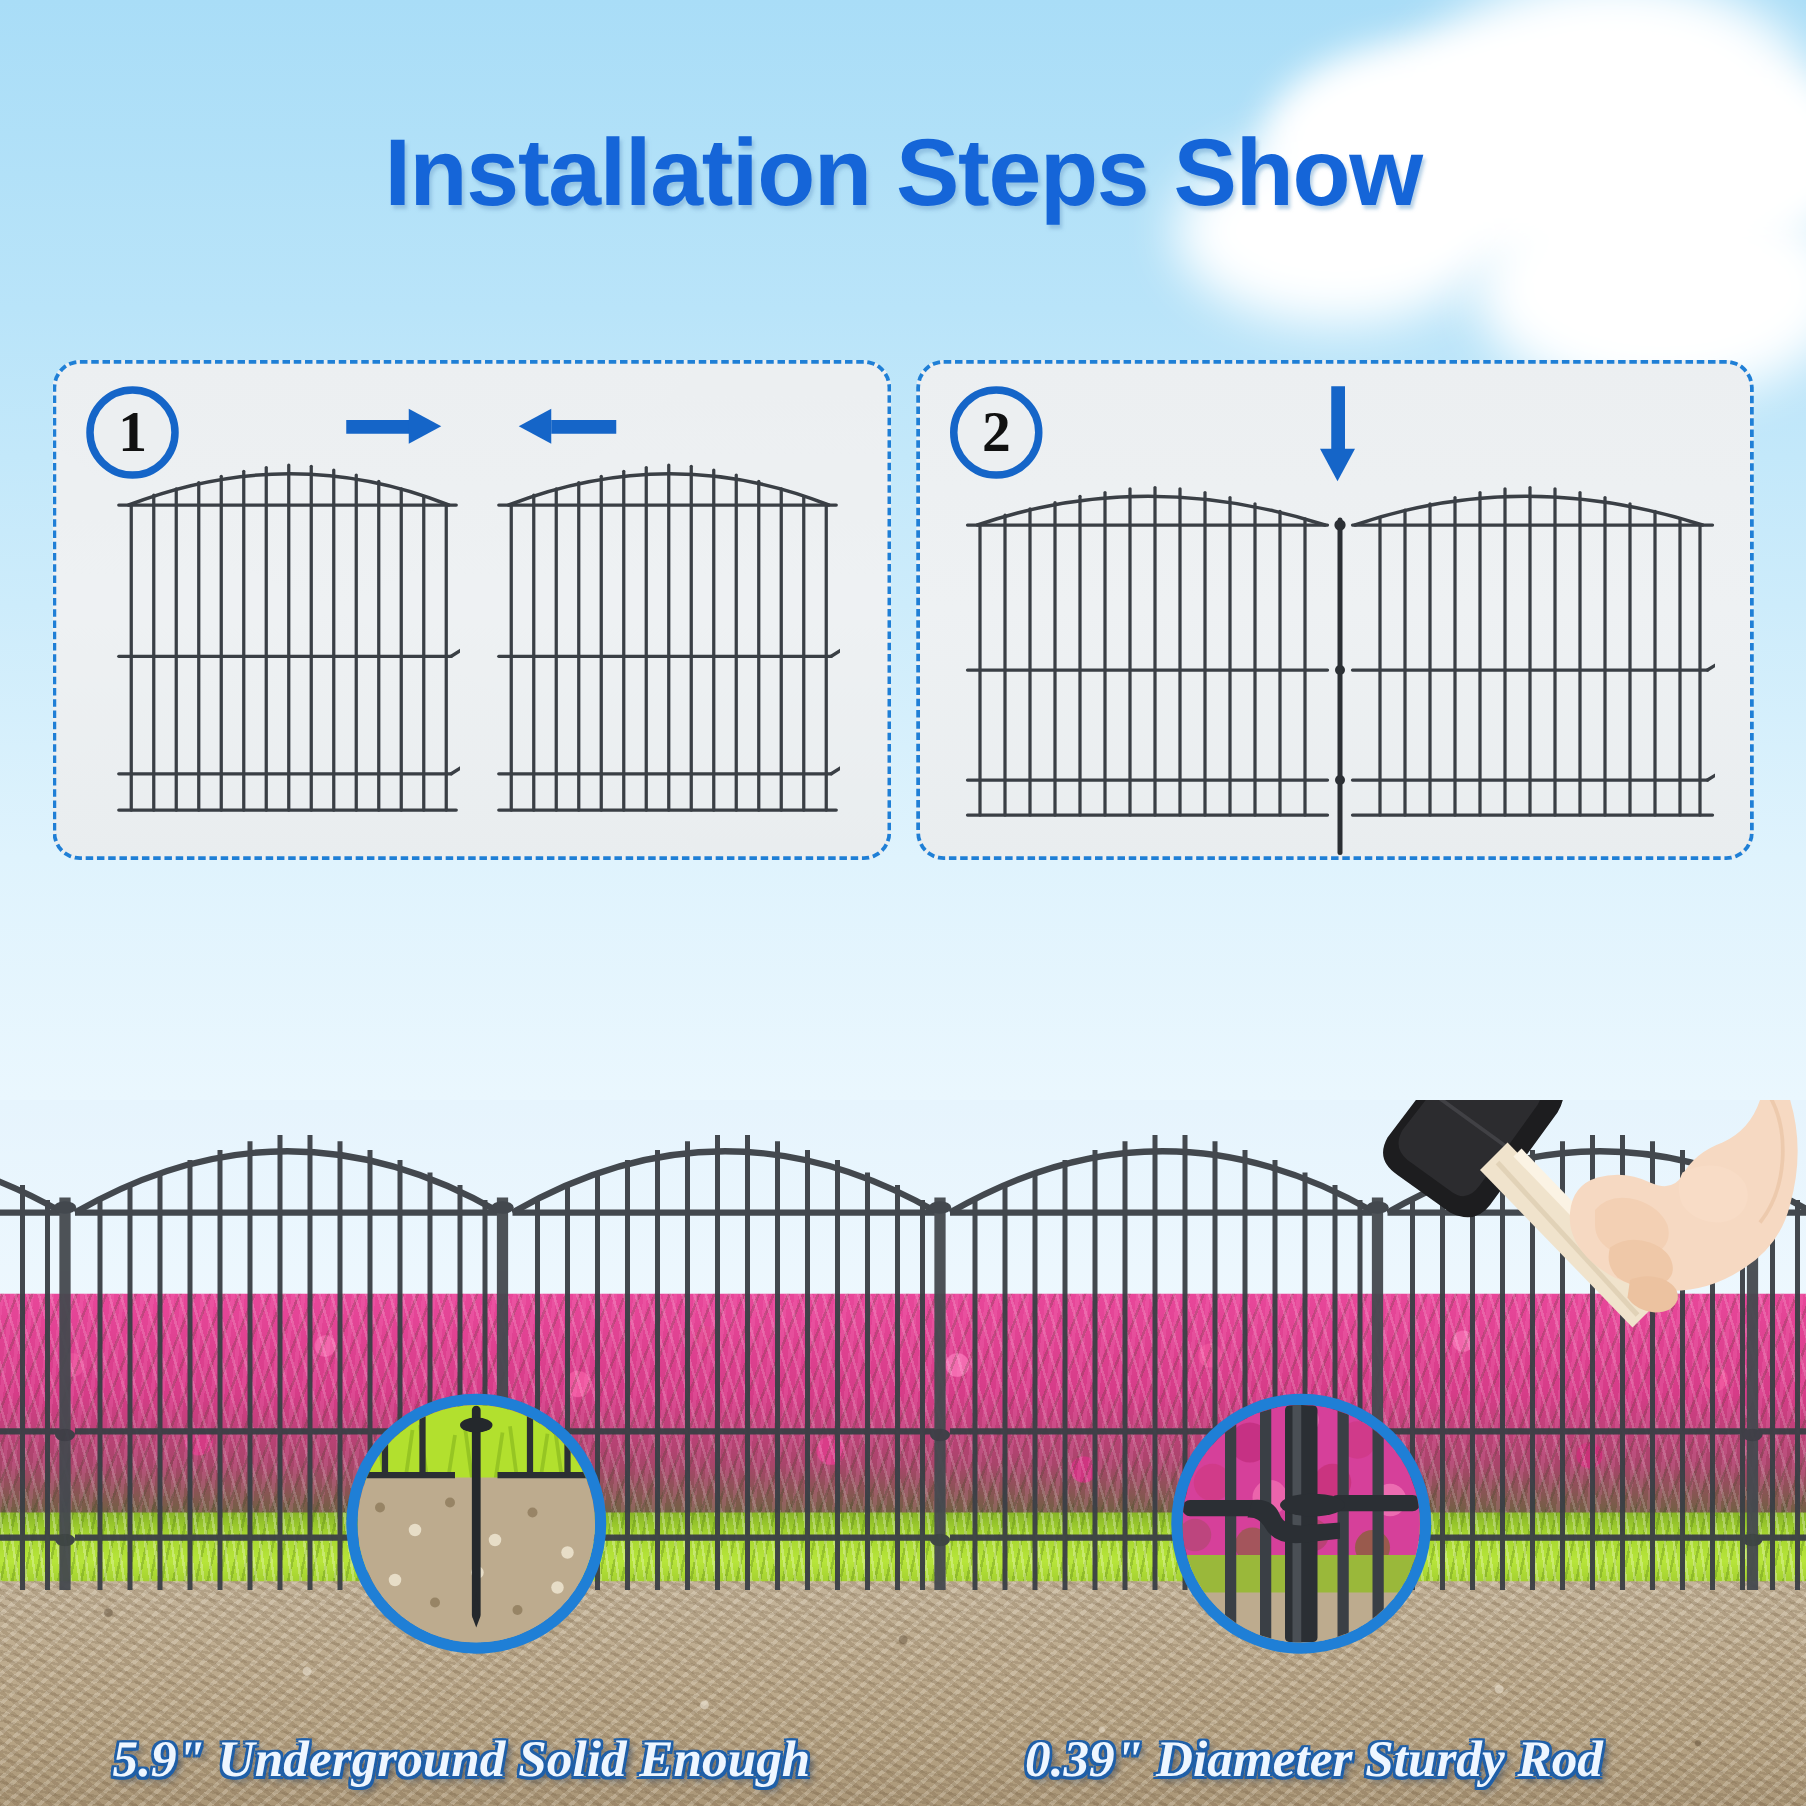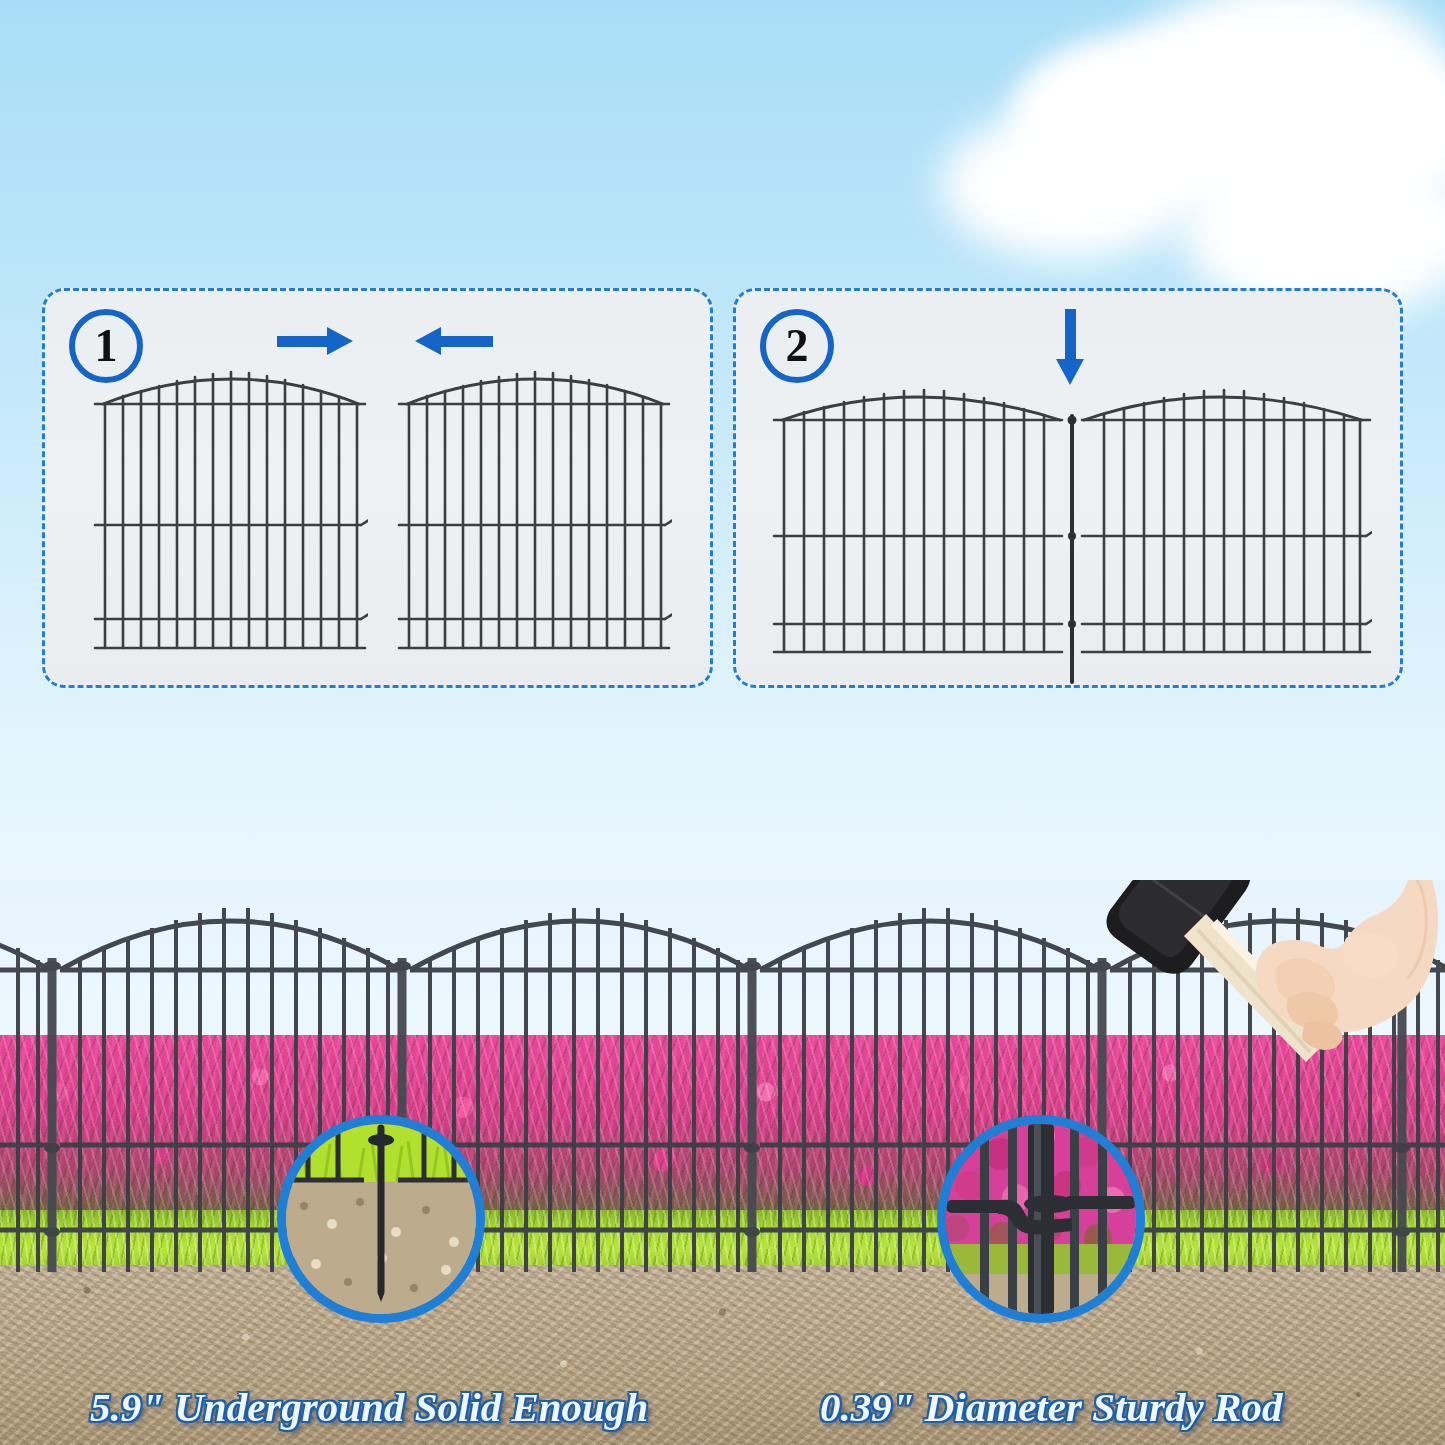--- a/index.html
+++ b/index.html
@@ -145,20 +145,21 @@
 
 <div id="stage">
 
   <div class="sky"></div>
   <div class="cloud" style="left:1010px;top:30px;width:300px;height:170px;"></div>
   <div class="cloud cloud2" style="left:1120px;top:-20px;width:340px;height:230px;"></div>
   <div class="cloud cloud2" style="left:940px;top:110px;width:260px;height:150px;"></div>
   <div class="cloud cloud2" style="left:1180px;top:140px;width:300px;height:180px;"></div>
   <div class="cloud" style="left:1290px;top:60px;width:200px;height:130px;"></div>
 
+  <div class="title">Installation Steps Show</div>
 
   <div class="stepbox" id="box1">
     <div class="badge">1</div>
 
     <div class="arrowwrap arr-r" style="left:232px;top:36px;width:78px;height:28px;">
       <div class="arr-line"></div>
         <div class="arr-head"></div>
     </div>
     <div class="arrowwrap arr-l" style="left:370px;top:36px;width:78px;height:28px;">
       <div class="arr-line"></div>

